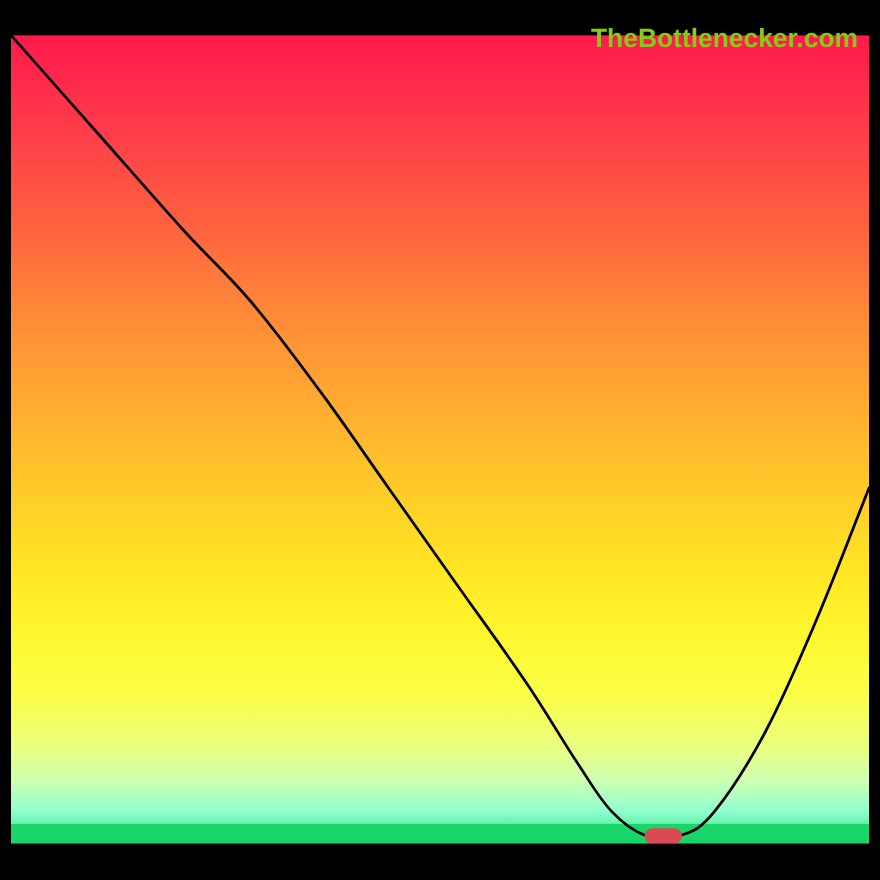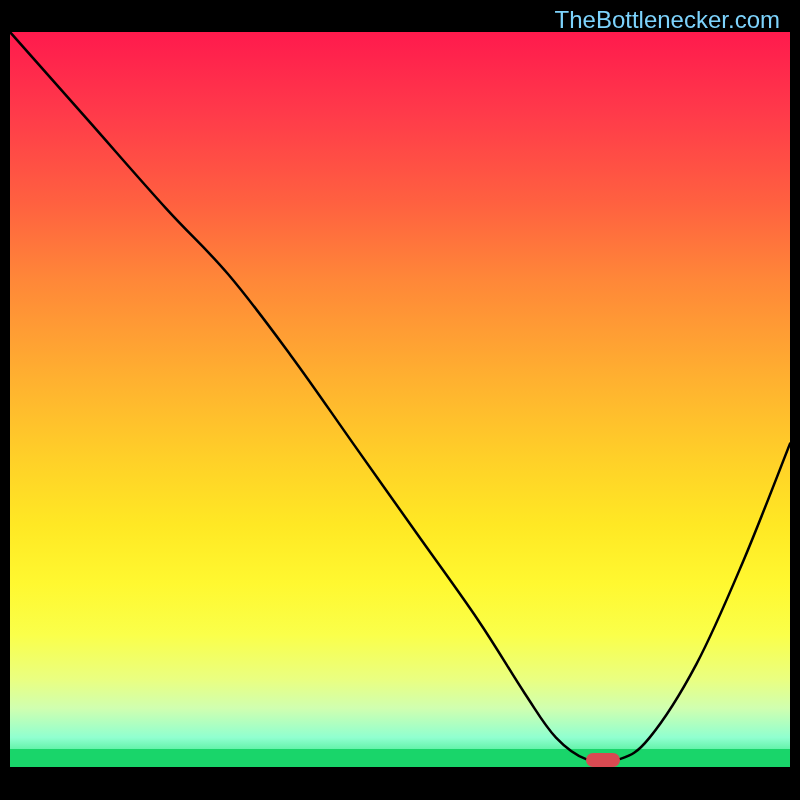--- a/index.html
+++ b/index.html
@@ -10,25 +10,25 @@
     background: #000;
     font-family: Arial, sans-serif;
   }
   .container {
     position: relative;
     width: 800px;
     height: 800px;
   }
   .watermark {
     position: absolute;
-    top: 6px;
+    top: 22px;
     right: 20px;
-    color: #7dd3fc;
+    color: #84cc16;
     font-size: 24px;
-    font-weight: 400;
+    font-weight: 700;
     z-index: 10;
   }
   .plot-outer {
     position: absolute;
     top: 32px;
     left: 10px;
     width: 780px;
     height: 758px;
     background: #000;
   }

